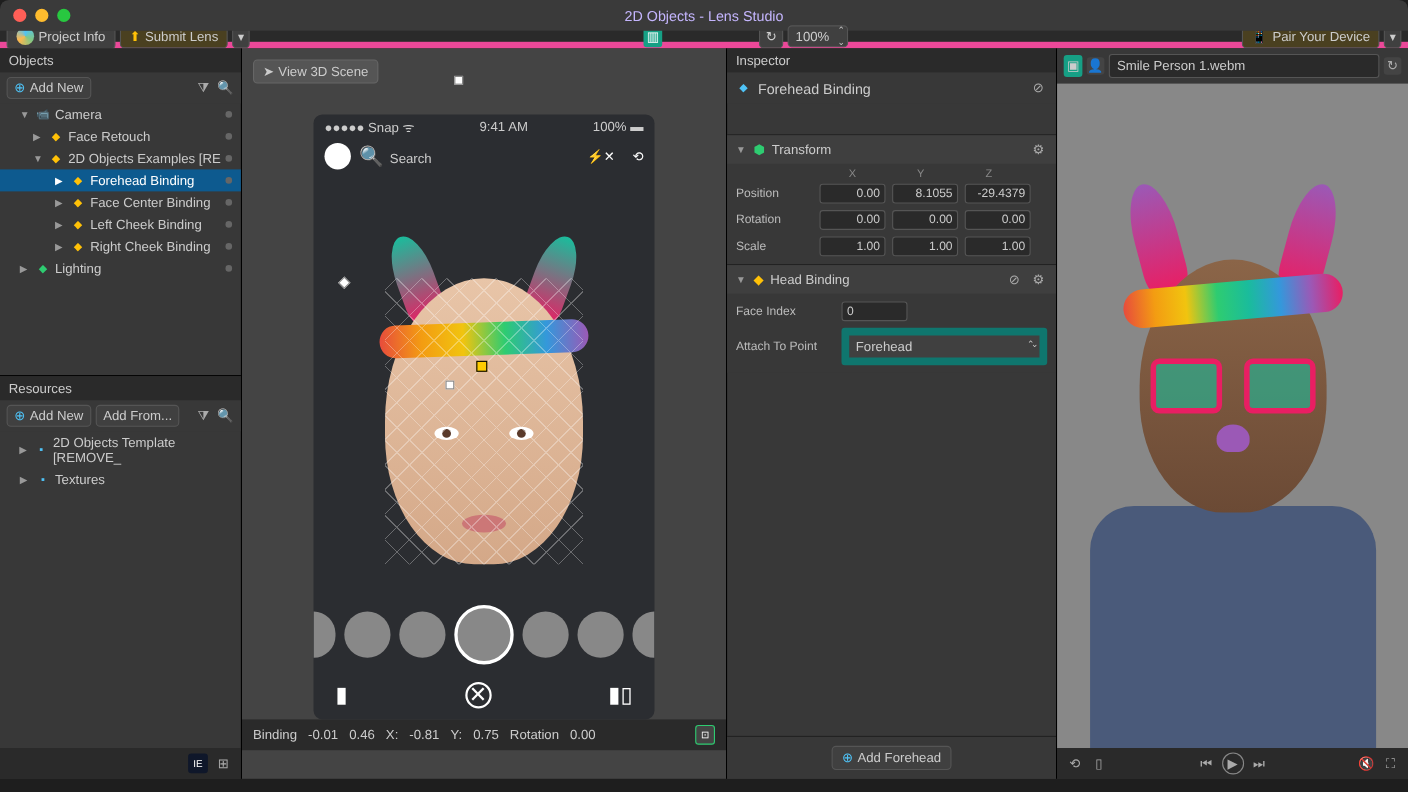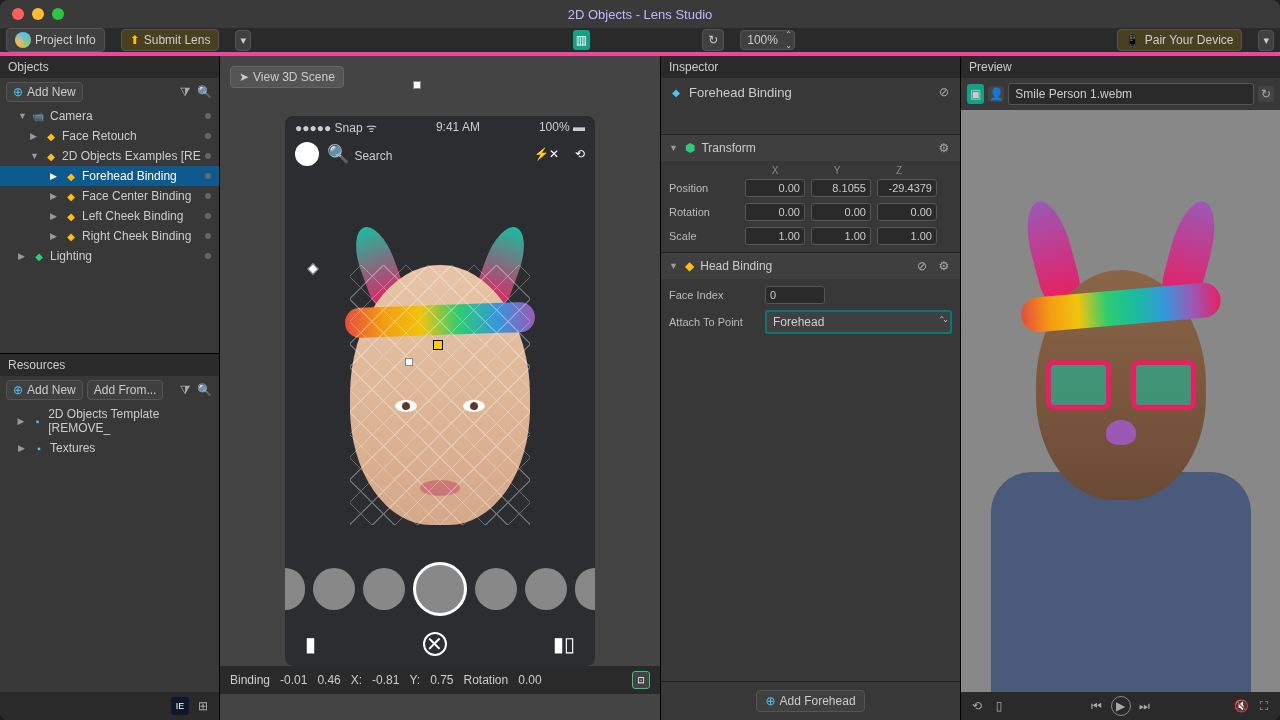--- a/index.html
+++ b/index.html
@@ -2,21 +2,21 @@
 <html><head>
 <meta charset="utf-8">
 <style>
 *{box-sizing:border-box;margin:0;padding:0;font-family:-apple-system,BlinkMacSystemFont,"Segoe UI",sans-serif;font-size:12px;color:#ccc}
 body{background:#1e1e1e;width:1280px;height:720px;overflow:hidden;border-radius:8px;position:relative}
 .titlebar{height:28px;background:#3a3a3a;display:flex;align-items:center;padding:0 12px;position:relative}
 .traffic{display:flex;gap:8px}
 .dot{width:12px;height:12px;border-radius:50%}
 .dot.r{background:#ff5f57}.dot.y{background:#febc2e}.dot.g{background:#28c840}
 .title-center{position:absolute;left:50%;transform:translateX(-50%);color:#c4b5fd;font-size:13px}
-.toolbar{height:28px;background:#2a2a2a;display:flex;align-items:center;padding:0 6px;gap:16px;border-bottom:4px solid #ec4899}
+.toolbar{height:16px;background:#2a2a2a;display:flex;align-items:center;padding:0 6px;gap:4px;border-bottom:6px solid #ec4899}
 .btn{background:#404040;border:1px solid #555;border-radius:4px;padding:3px 8px;display:flex;align-items:center;gap:4px;cursor:pointer;font-size:11px}
 .spacer{flex:1}
 .zoom-select{background:#404040;border:1px solid #555;border-radius:4px;padding:2px 16px 2px 6px;position:relative}
 .zoom-select::after{content:"⌃";position:absolute;right:2px;top:-1px;font-size:8px}
 .zoom-select::before{content:"⌄";position:absolute;right:2px;bottom:-1px;font-size:8px}
 .main{display:flex;height:calc(720px - 56px)}
 .panel{background:#383838;display:flex;flex-direction:column}
 .panel-header{background:#2a2a2a;padding:4px 8px;font-size:11px;color:#aaa;display:flex;align-items:center;justify-content:space-between}
 .panel-tools{display:flex;gap:4px;align-items:center}
 .tool-icon{width:16px;height:16px;display:flex;align-items:center;justify-content:center;cursor:pointer;color:#aaa}
@@ -63,21 +63,21 @@
 .right{width:300px;display:flex;flex-direction:column;border-left:1px solid #000}
 .insp-title{display:flex;align-items:center;gap:6px;padding:6px 8px;background:#383838}
 .comp{background:#383838;border-top:1px solid #222}
 .comp-header{display:flex;align-items:center;gap:6px;padding:5px 8px;background:#3f3f3f}
 .comp-body{padding:4px 8px}
 .prop-row{display:flex;align-items:center;padding:3px 0;gap:6px}
 .prop-label{width:70px;font-size:11px;color:#bbb}
 .xyz-labels{display:flex;gap:2px;margin-left:76px}
 .xyz-labels span{width:60px;text-align:center;font-size:10px;color:#888}
 .num-input{width:60px;background:#2a2a2a;border:1px solid #555;border-radius:3px;padding:2px 4px;text-align:right;font-size:11px;color:#ccc}
-.select-input{flex:1;background:#404040;border:2px solid #0f766e;border-radius:3px;padding:3px 6px;position:relative}
+.select-input{flex:1;background:#404040;border:7px solid #0f766e;border-radius:3px;padding:3px 6px;position:relative}
 .select-input::after{content:"⌃⌄";position:absolute;right:4px;font-size:8px;letter-spacing:-3px}
 .insp-footer{padding:8px;display:flex;justify-content:center;background:#383838;border-top:1px solid #222}
 .preview-panel{width:320px;border-left:1px solid #000;display:flex;flex-direction:column;background:#383838}
 .preview-tools{display:flex;align-items:center;gap:4px;padding:5px 6px;background:#383838}
 .preview-select{flex:1;background:#2a2a2a;border:1px solid #555;border-radius:3px;padding:3px 6px;font-size:11px}
 .preview-img{flex:1;background:#888;position:relative;overflow:hidden}
 .preview-face{position:absolute;left:50%;top:120px;transform:translateX(-50%);width:220px;height:300px}
 .p-face-oval{width:170px;height:230px;background:linear-gradient(180deg,#8b6548,#6b4a35);border-radius:50% 50% 45% 45%;position:absolute;left:25px;top:40px}
 .p-headband{position:absolute;top:60px;left:10px;width:200px;height:35px;background:linear-gradient(90deg,#e74c3c,#f39c12,#f1c40f,#2ecc71,#1abc9c,#3498db,#9b59b6,#e91e63);border-radius:18px;transform:rotate(-5deg)}
 .p-glasses{position:absolute;top:130px;left:35px;width:150px;height:55px}
@@ -375,23 +375,20 @@
     <div class="spacer"></div>
     <div class="insp-footer">
       <div class="btn">
         <span style="color:#4fc3f7">⊕</span>
         <span>Add Forehead</span>
       </div>
     </div>
   </div>
 
   <div class="preview-panel">
-    <div class="panel-header">
-      <span>Preview</span>
-    </div>
     <div class="preview-tools">
       <div class="teal-btn"><span>▣</span></div>
       <div class="tool-icon" style="background:#444;border-radius:3px;padding:2px">👤</div>
       <div class="preview-select"><span>Smile Person 1.webm</span></div>
       <div class="tool-icon" style="background:#444;border-radius:3px;padding:2px">↻</div>
     </div>
     <div class="preview-img">
       <div class="p-body"></div>
       <div class="preview-face">
         <div class="p-antler l"></div>

